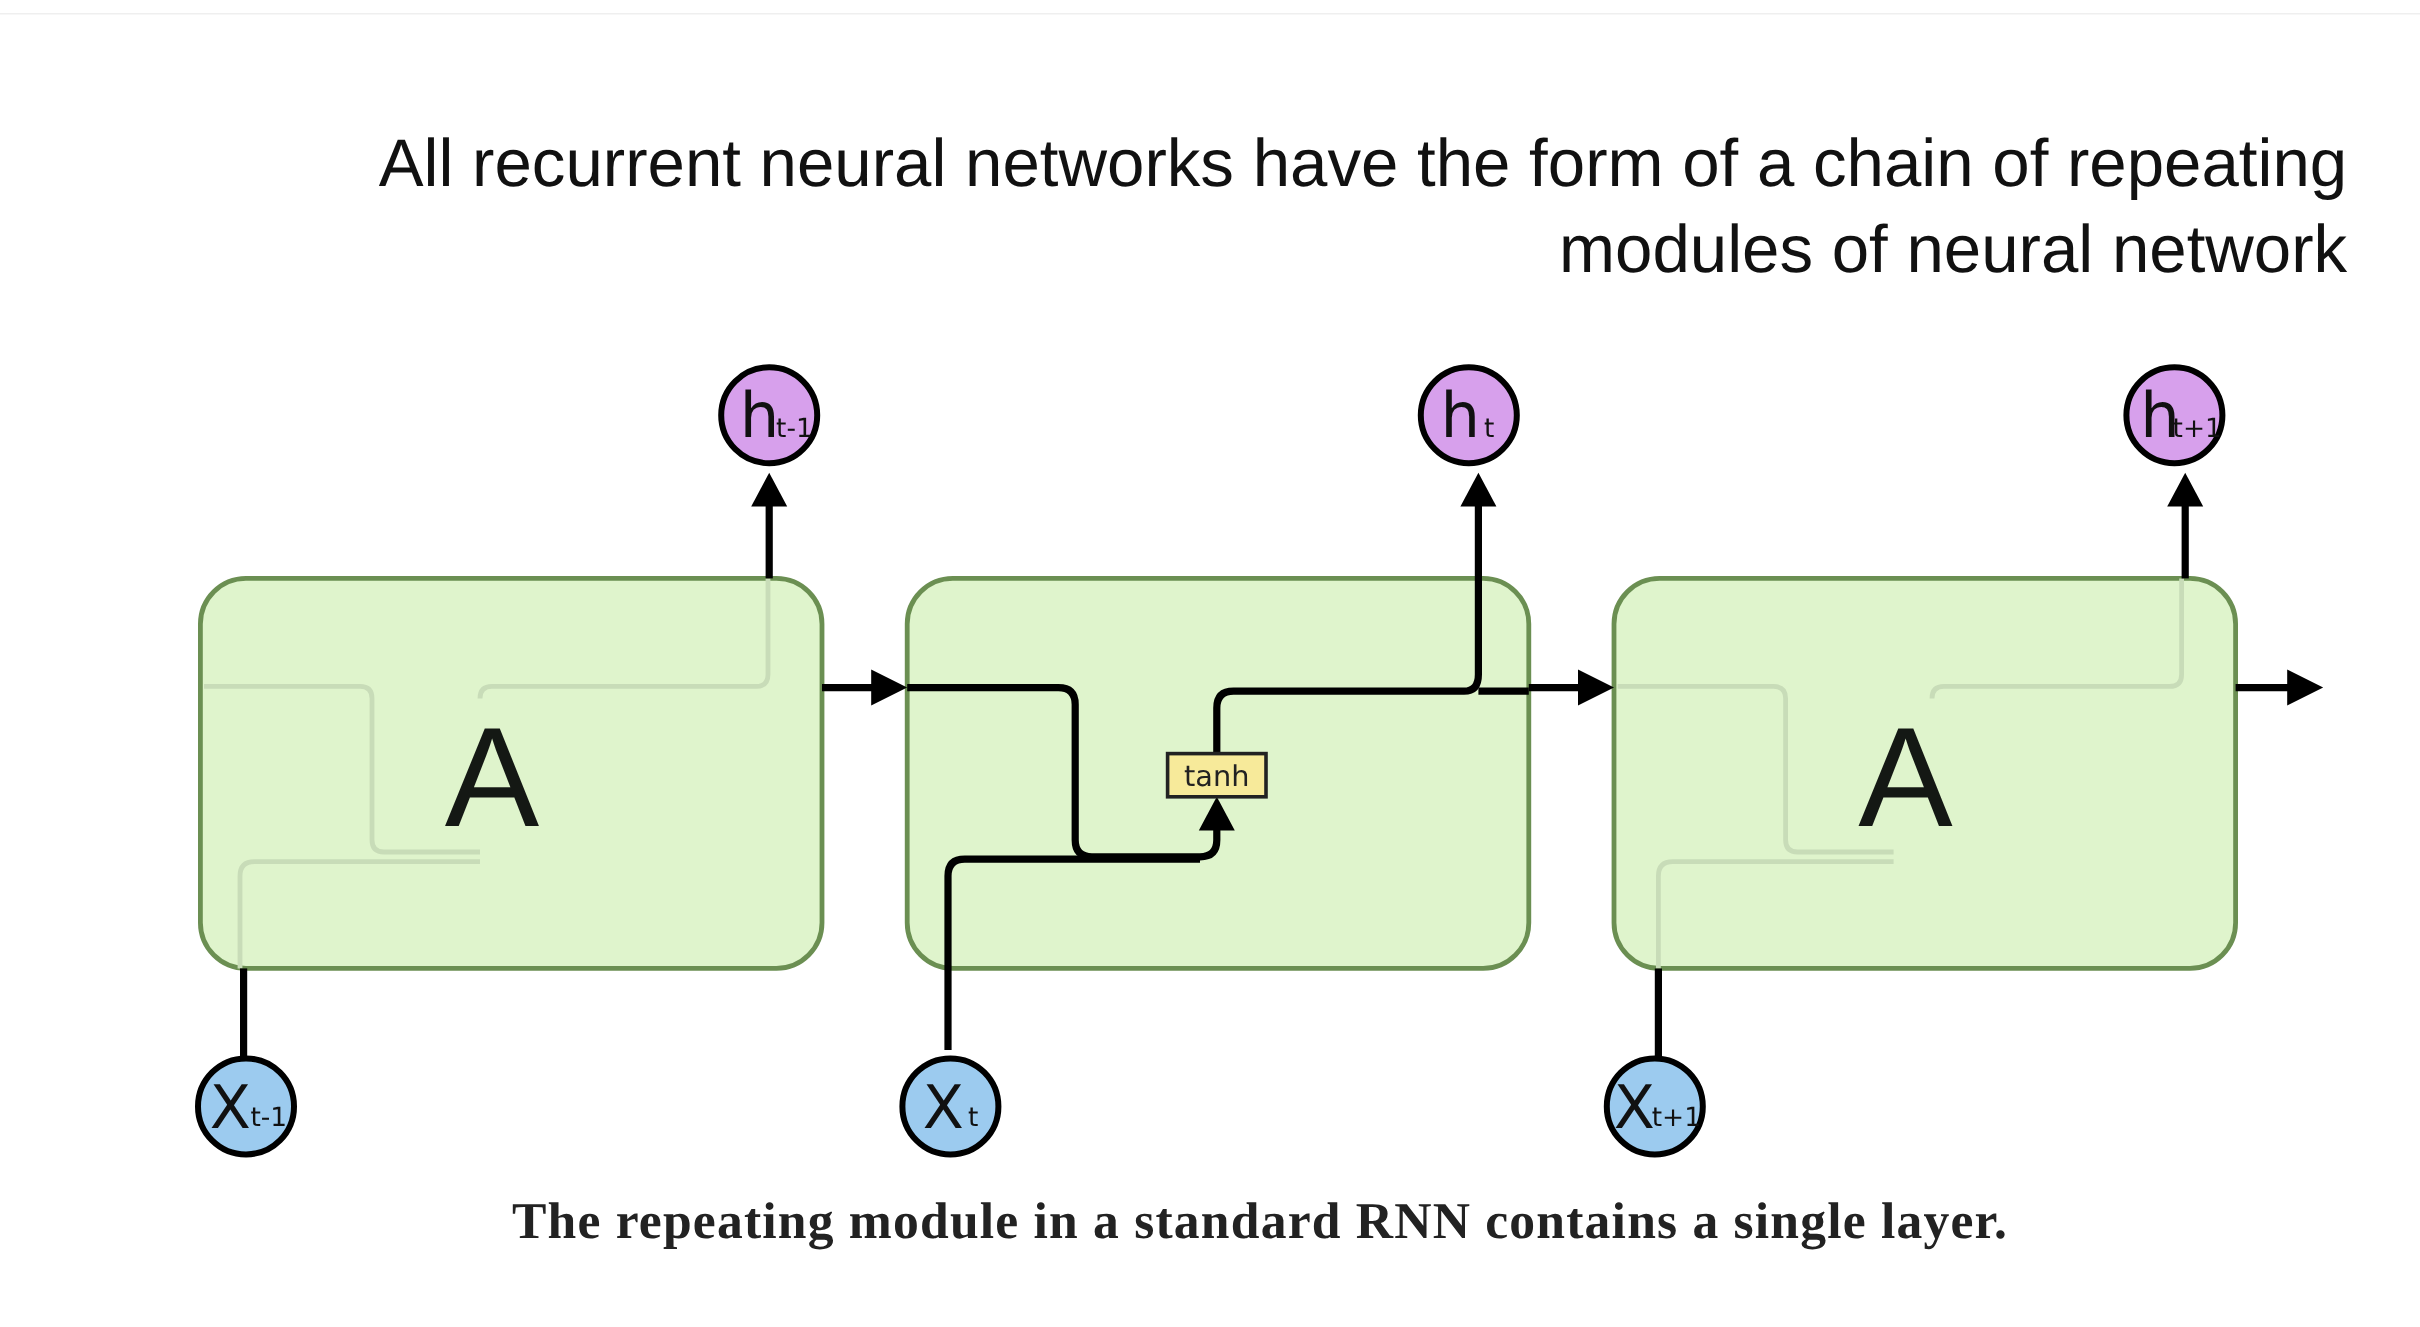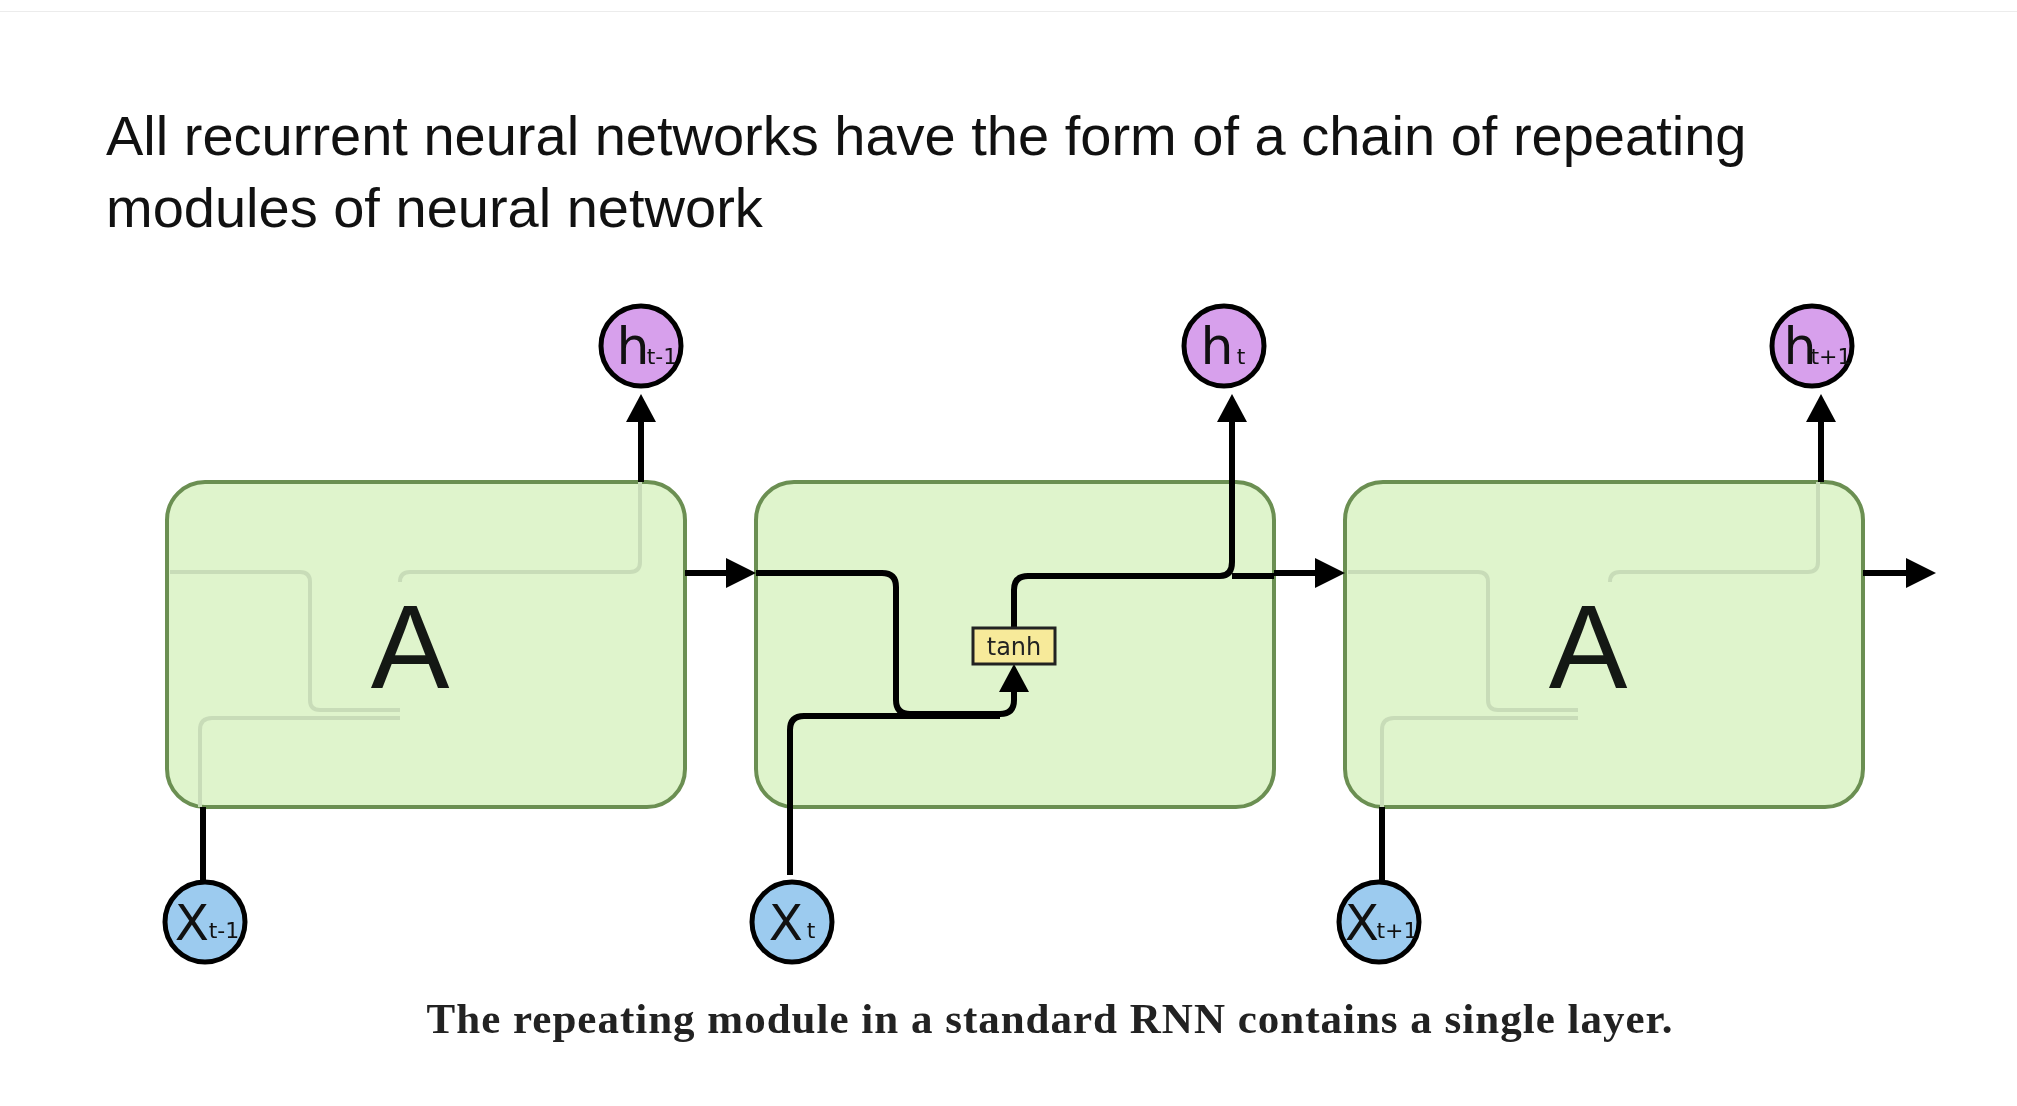--- a/index.html
+++ b/index.html
@@ -1,18 +1,18 @@
 <!DOCTYPE html>
 <html><head>
 <meta charset="utf-8">
 <style>
   html, body { margin:0; padding:0; background:#ffffff; }
   body { width:2017px; height:1106px; position:relative; overflow:hidden; font-family:"Liberation Sans", sans-serif; }
   .topline { position:absolute; left:0; top:11px; width:2017px; height:1px; background:#ececec; }
-  .title { position:absolute; left:106px; top:100px; width:1850px; font-size:56px; line-height:72px; color:#111; font-family:"Liberation Sans", sans-serif; }
+  .title { position:absolute; left:106px; top:100px; width:1850px; font-size:56px; line-height:72px; color:#111; font-family:"Liberation Sans", sans-serif;text-align:right; }
   svg.diagram { position:absolute; left:0; top:0; }
   .caption { position:absolute; left:0; top:994px; width:2100px; text-align:center; font-family:"Liberation Serif", serif; font-weight:bold; font-size:43px; color:#222; letter-spacing:1px; }
 </style>
 </head>
 <body>
 
 <div class="topline"></div>
 
 <div class="title">All recurrent neural networks have the form of a chain of repeating modules of neural network</div>
 

